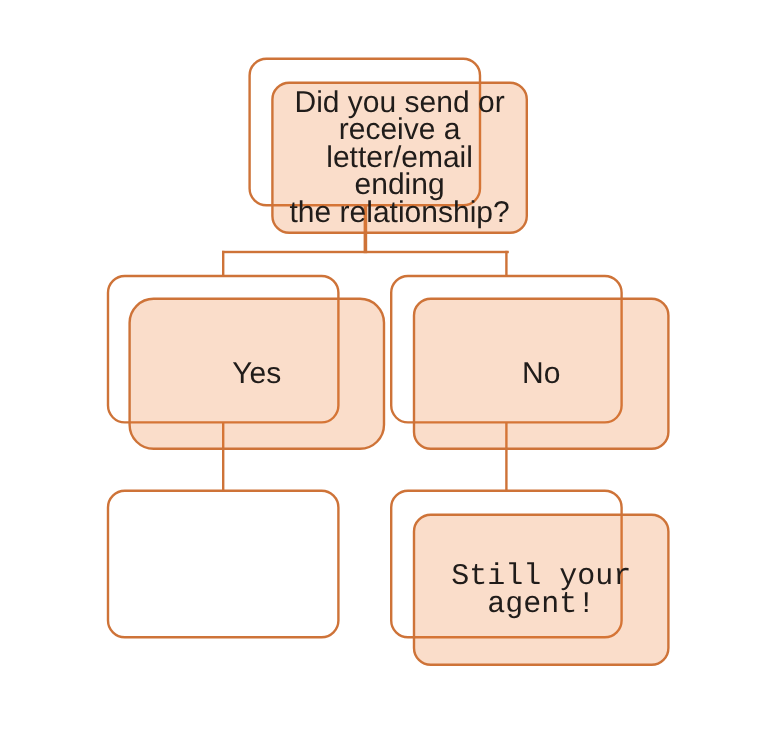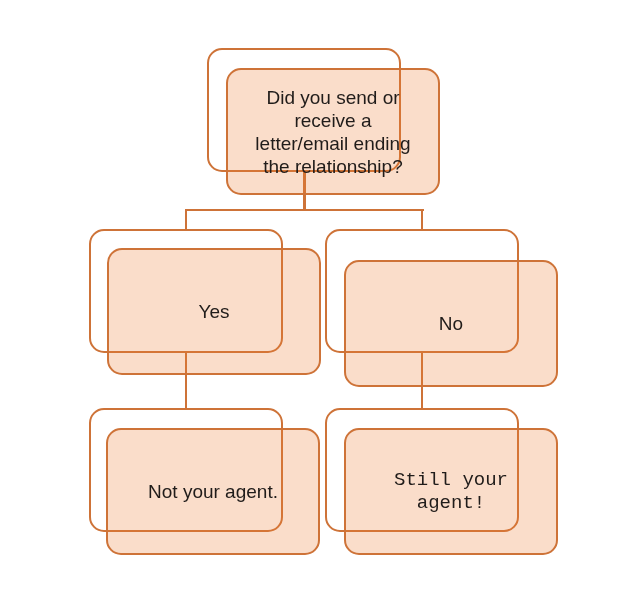--- a/index.html
+++ b/index.html
@@ -32,38 +32,38 @@
     height: 119px;
     border: 2.5px solid #CE7338;
     border-radius: 15px;
     background: rgba(237, 125, 49, 0.26);
     z-index: 3;
     display: flex;
     align-items: center;
     justify-content: center;
     text-align: center;
     color: #201C1A;
-    font-size: 19px;
+    font-size: 25px;
     line-height: 23px;
     white-space: pre-line;
     padding: 2px 10px;
     box-sizing: content-box;
   }
   .connector {
     position: absolute;
     background: #CE7338;
     z-index: 2;
   }
   
   .q-back  { left: 207px; top: 48px;  }
   .q-front { left: 226px; top: 68px;  }
   .yes-back  { left: 89px;  top: 229px; }
-  .yes-front { left: 107px; top: 248px; }
+  .yes-front { left: 107px; top: 248px; border-radius: 21px; }
   .no-back   { left: 325px; top: 229px; }
-  .no-front  { left: 344px; top: 260px; }
+  .no-front  { left: 344px; top: 248px; }
   .na-back   { left: 89px;  top: 408px; }
   .na-front  { left: 106px; top: 428px; }
   .sa-back   { left: 325px; top: 408px; }
   .sa-front  { left: 344px; top: 428px; font-family: Liberation Mono, monospace; }
 
   .conn-stub-top { left: 303px; top: 171px; width: 3px;  height: 40px; }
   .conn-h        { left: 185px; top: 209px; width: 239px; height: 2px; }
   .conn-drop-yes { left: 185px; top: 209px; width: 2px;  height: 21px; }
   .conn-drop-no  { left: 421px; top: 209px; width: 2px;  height: 21px; }
   .conn-yes-na   { left: 185px; top: 352px; width: 2px;  height: 57px; }
@@ -88,18 +88,17 @@
   <div class="card-back yes-back"></div>
   <div class="card-front yes-front">Yes</div>
 
   <div class="card-back no-back"></div>
   <div class="card-front no-front">No</div>
 
   <div class="connector conn-yes-na"></div>
   <div class="connector conn-no-sa"></div>
 
   <div class="card-back na-back"></div>
-  <div class="card-front na-front">Not your agent.</div>
 
   <div class="card-back sa-back"></div>
   <div class="card-front sa-front">Still your agent!</div>
 
 </div>
 
 </body></html>

